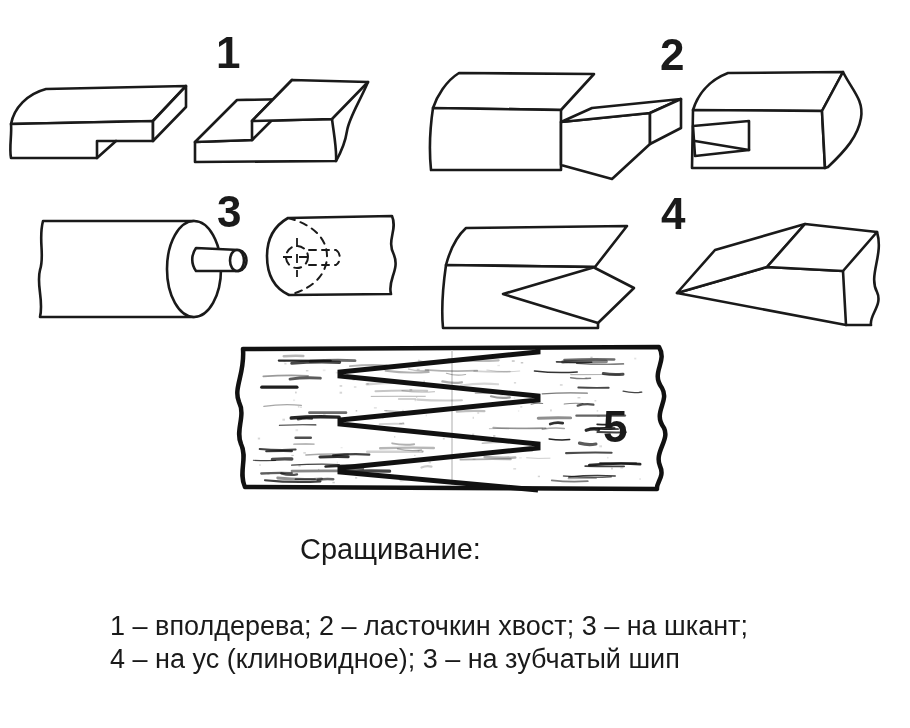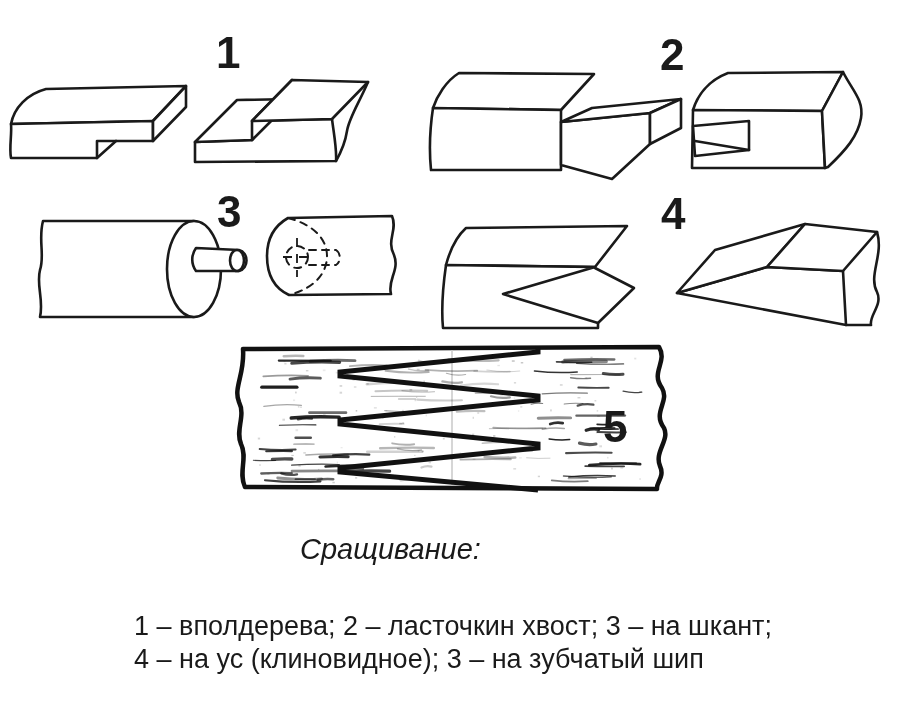--- a/index.html
+++ b/index.html
@@ -23,30 +23,28 @@
     font-weight:bold;
     line-height:1;
     color:var(--ink);
     letter-spacing:0;
   }
   #title{
     position:absolute;
     left:300px;top:533px;
     font-size:29px;
     color:var(--ink);
-    font-style:italic;
   }
   #caption{
     position:absolute;
     left:110px;top:610px;
     font-size:27px;
     line-height:33px;
     color:var(--ink);
     white-space:nowrap;
-    margin-left:24px;
   }
   svg path, svg ellipse, svg line, svg circle{
     vector-effect:none;
   }
   .piece{fill:#ffffff;stroke:var(--ink);stroke-width:2.6;stroke-linejoin:round;stroke-linecap:round;}
   .edge{fill:none;stroke:var(--ink);stroke-width:2.6;stroke-linejoin:round;stroke-linecap:round;}
   .dash{fill:none;stroke:var(--ink);stroke-width:2;stroke-dasharray:7 6;stroke-linecap:round;}
   .dash-thin{fill:none;stroke:var(--ink);stroke-width:1.8;stroke-dasharray:9 7;}
   .thick{fill:#ffffff;stroke:#111111;stroke-width:4.5;stroke-linejoin:round;}
   .zigzag{fill:none;stroke:#111111;stroke-width:5;stroke-linejoin:miter;stroke-linecap:butt;}

